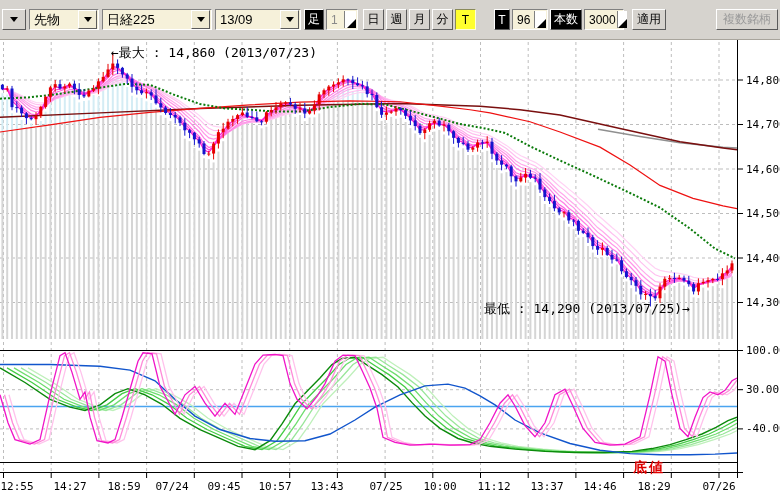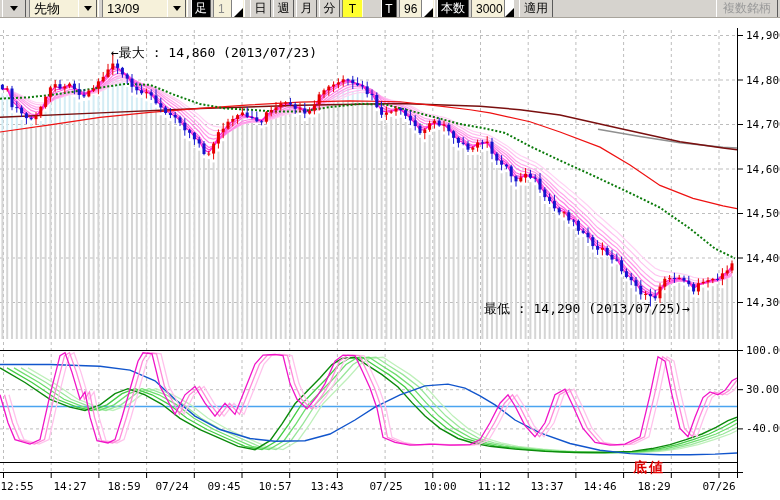--- a/index.html
+++ b/index.html
@@ -1,19 +1,19 @@
 <!DOCTYPE html>
 <html><head>
 <meta charset="utf-8">
 <style>
   html,body{margin:0;padding:0;}
   body{width:780px;height:500px;position:relative;overflow:hidden;background:#fff;
        font-family:"Liberation Sans",sans-serif;}
   
-  .toolbar{position:absolute;left:0;top:0;width:780px;height:18px;background:#d6d3ce;
+  .toolbar{position:absolute;left:0;top:0;width:780px;height:40px;background:#d6d3ce;
            border-bottom:1px solid #a8a49c;display:flex;align-items:center;padding:0 2px;
            box-sizing:border-box;z-index:5;overflow:hidden;}
   .tb{box-sizing:border-box;height:21px;display:flex;align-items:center;}
   .raised{background:#d6d3ce;border:1px solid;border-color:#fff #5a5a5a #5a5a5a #fff;}
   .sunken{background:#f6f1da;border:1px solid;border-color:#808080 #fff #fff #808080;}
   .combo{margin-left:3px;justify-content:space-between;padding-left:4px;font-size:13px;color:#000;}
   .combo-btn{width:17px;height:17px;margin:1px;background:#f0ebd4;border:1px solid;
              border-color:#fff #5a5a5a #5a5a5a #fff;display:flex;align-items:center;justify-content:center;}
   .arrow-down{width:0;height:0;border-left:4px solid transparent;border-right:4px solid transparent;
               border-top:5px solid #000;}
@@ -38,20 +38,26 @@
 </style>
 </head>
 <body>
 
 <div class="toolbar">
   <button class="tb raised mini">
       <span class="arrow-down"></span>
     </button>
   <div class="tb sunken combo" style="width:70px">
     <span>先物</span>
+    <span class="combo-btn">
+        <span class="arrow-down"></span>
+      </span>
+  </div>
+  <div class="tb sunken combo" style="width:110px">
+    <span>日経225</span>
     <span class="combo-btn">
         <span class="arrow-down"></span>
       </span>
   </div>
   <div class="tb sunken combo" style="width:86px">
     <span>13/09</span>
     <span class="combo-btn">
         <span class="arrow-down"></span>
       </span>
   </div>

